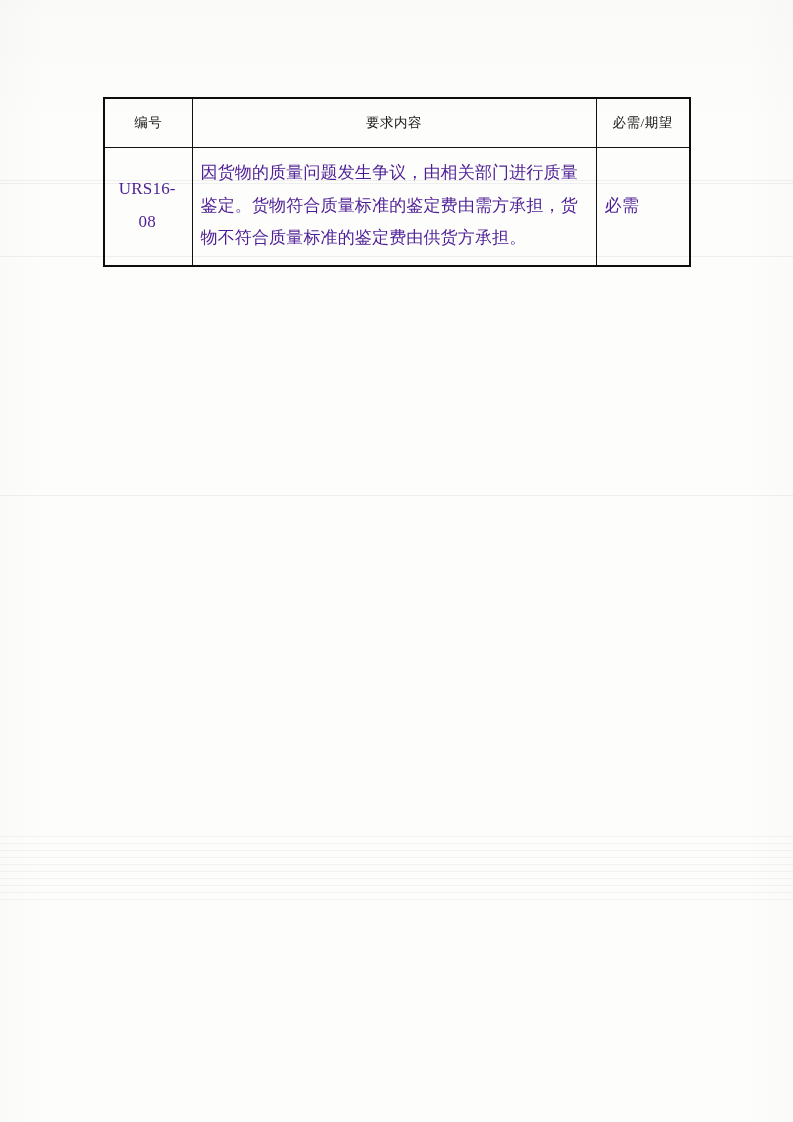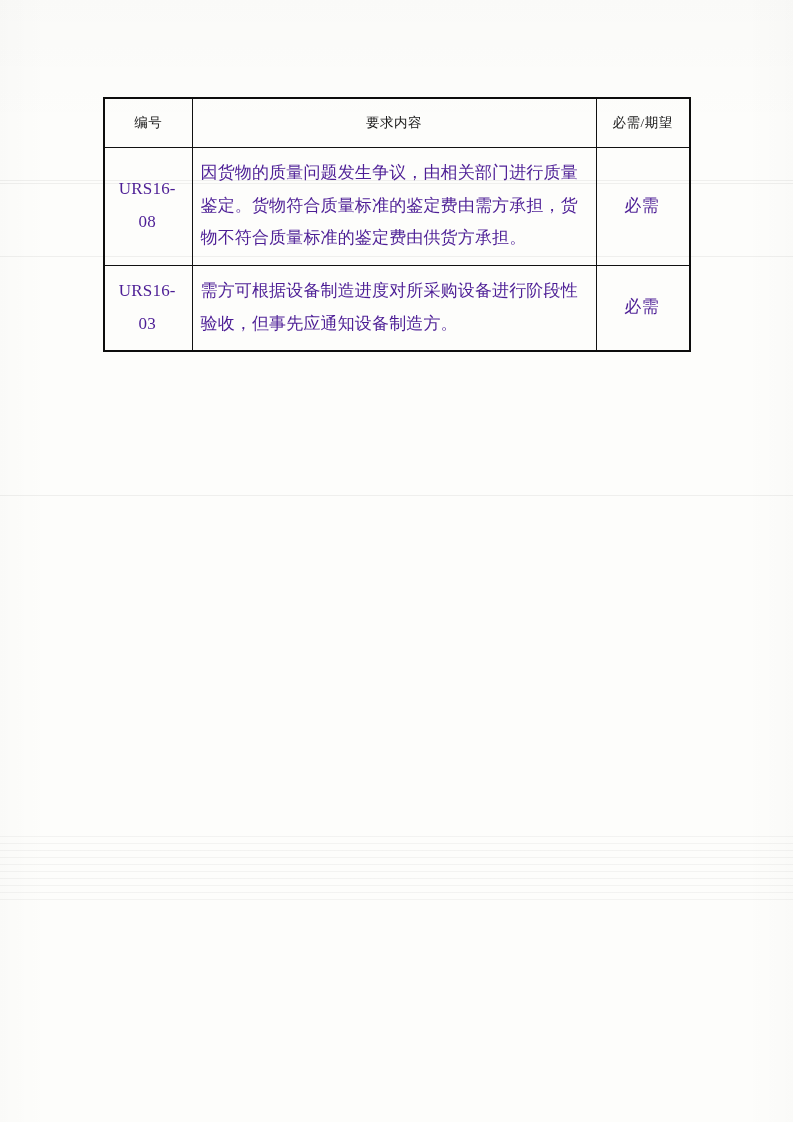--- a/index.html
+++ b/index.html
@@ -105,21 +105,20 @@
     letter-spacing: 0.2px;
     font-size: 13px;
     padding-left: 2px;
     padding-right: 2px;
   }
   td.cell-body {
     text-align: left;
     letter-spacing: 0.15px;
   }
   td.cell-need {
-    text-align: center;
     letter-spacing: 0.5px;
   }
   .row-a td { height: 82px; }
   .row-b td { height: 62px; }
 
   .hdr-id, .hdr-need { letter-spacing: 1px; }
 </style>
 </head>
 <body>
 
@@ -146,21 +145,16 @@
           <th class="hdr-content">要求内容</th>
           <th class="hdr-need">必需/期望</th>
         </tr>
       </thead>
       <tbody>
         <tr class="row-a">
           <td class="cell-id">URS16-08</td>
           <td class="cell-body">因货物的质量问题发生争议，由相关部门进行质量鉴定。货物符合质量标准的鉴定费由需方承担，货物不符合质量标准的鉴定费由供货方承担。</td>
           <td class="cell-need">必需</td>
         </tr>
-        <tr class="row-b">
-          <td class="cell-id">URS16-03</td>
-          <td class="cell-body">需方可根据设备制造进度对所采购设备进行阶段性验收，但事先应通知设备制造方。</td>
-          <td class="cell-need">必需</td>
-        </tr>
       </tbody>
     </table>
   </div>
 </div>
 
 </body></html>

